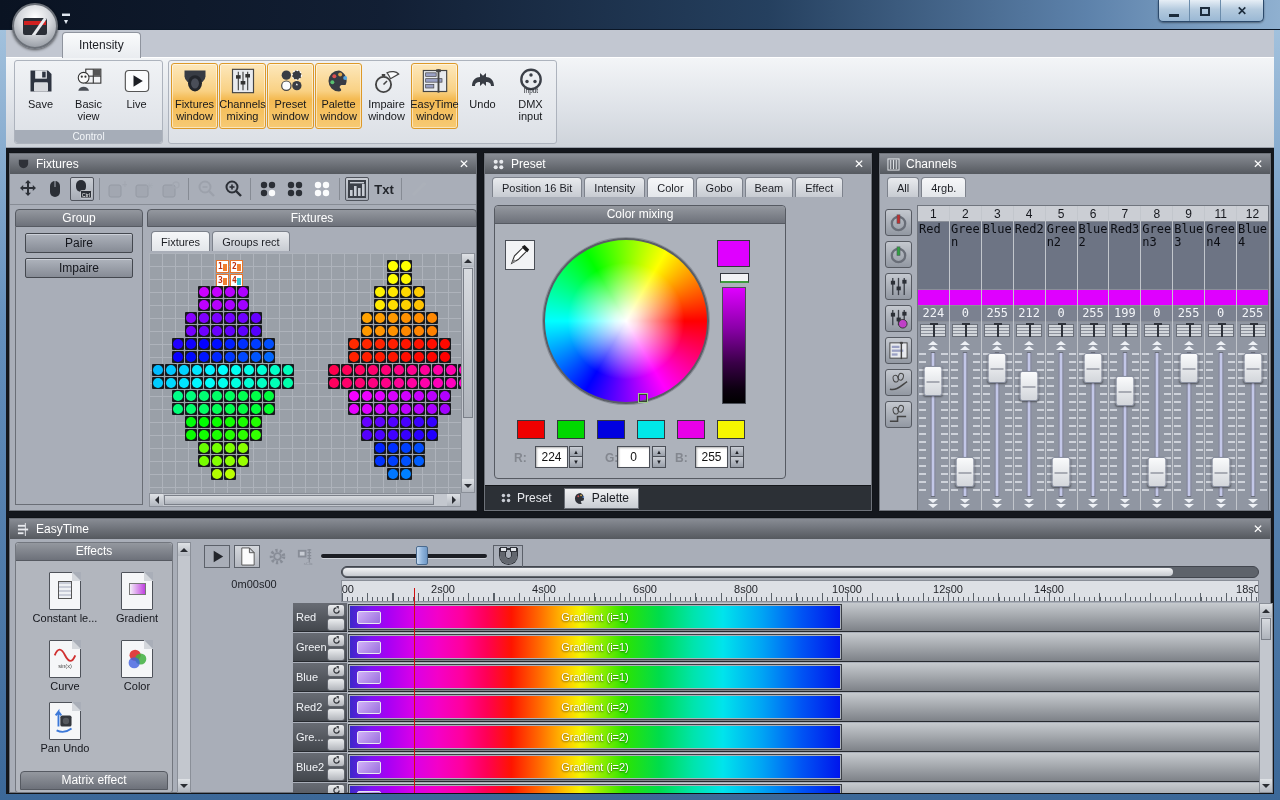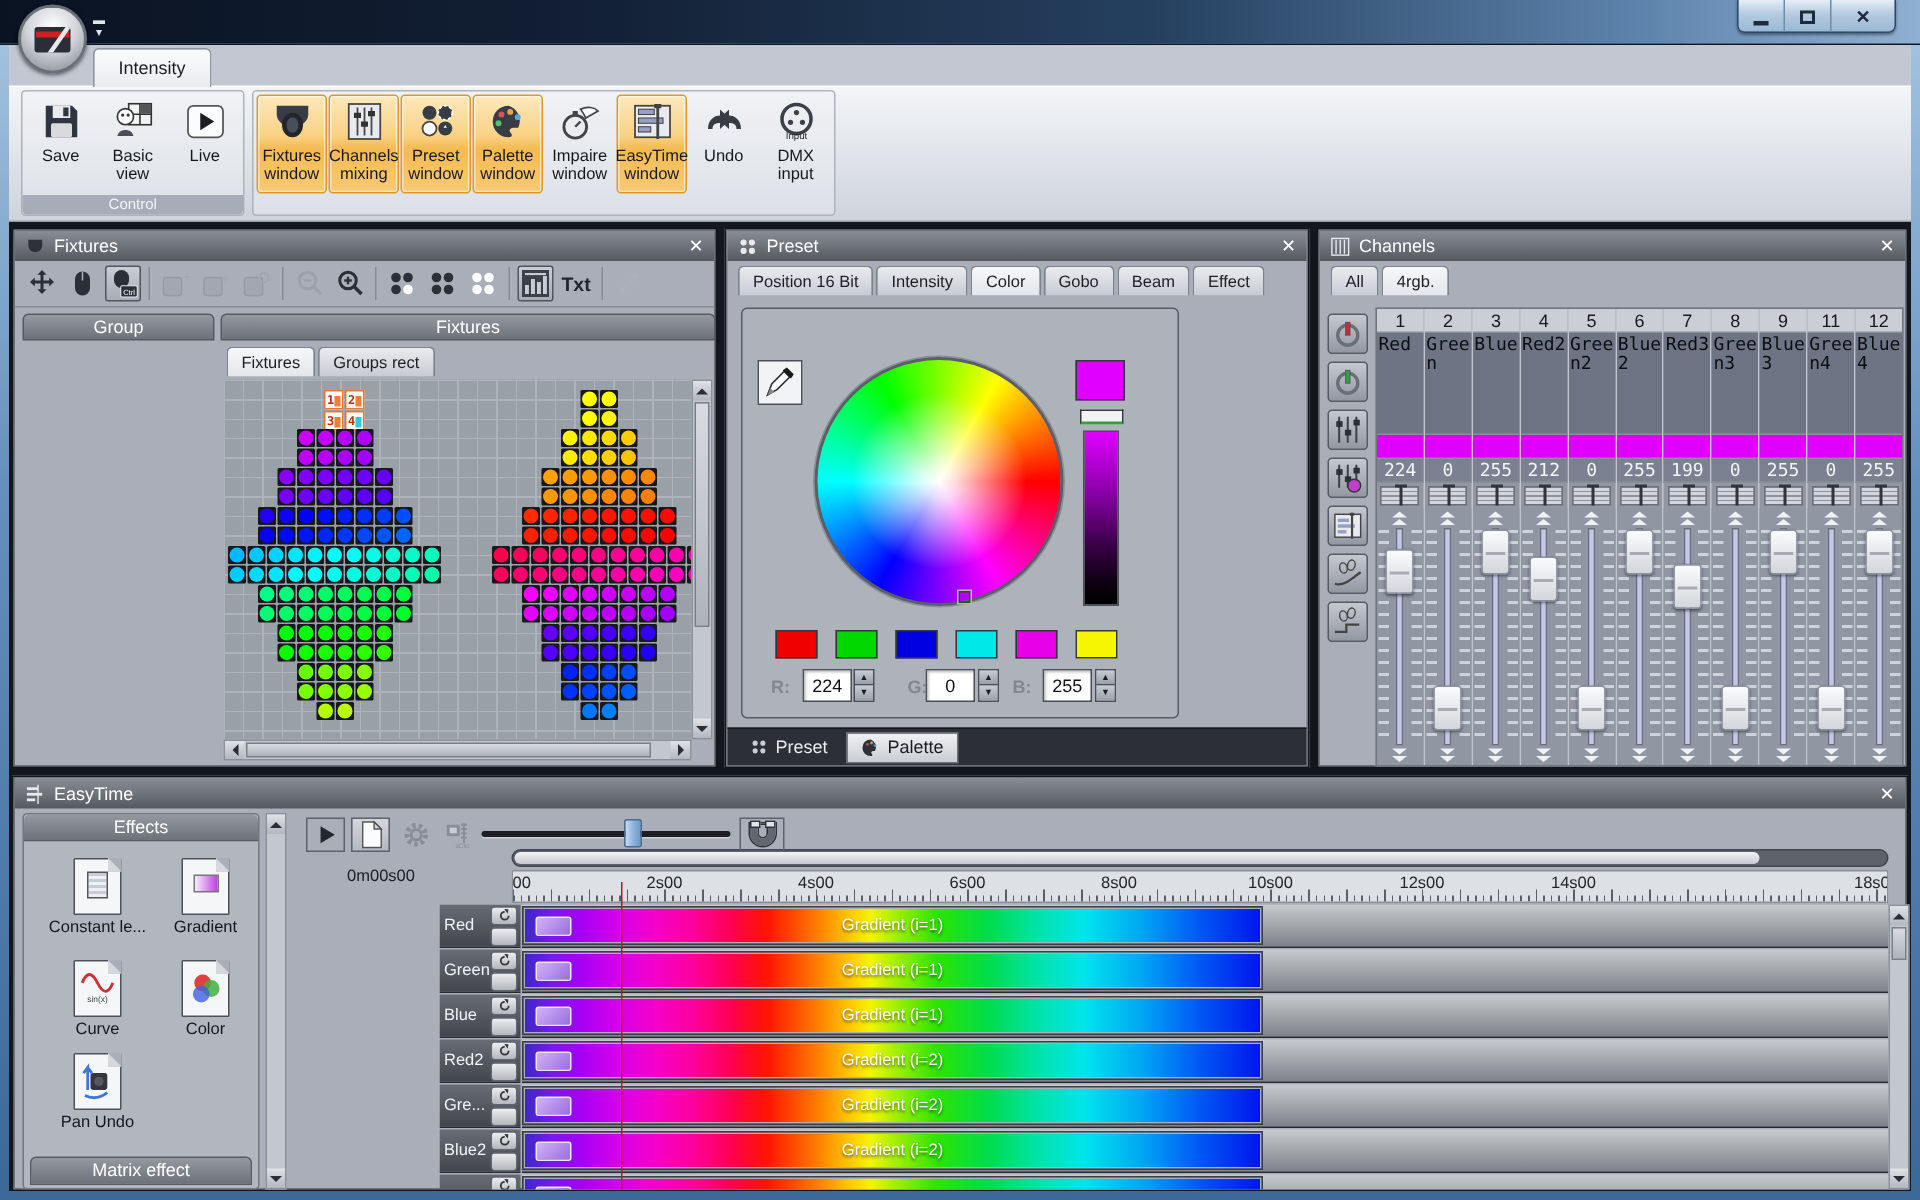--- a/index.html
+++ b/index.html
@@ -467,20 +467,24 @@
         </div>
         <div class="tsep"></div>
         <div class="tbtn disabled">
           <svg viewBox="0 0 20 20">
             <line x1="4" y1="16" x2="15" y2="5" stroke="#aeb3bb" stroke-width="2.6"></line>
             <path d="M15 2l1 2 2 1-2 1-1 2-1-2-2-1 2-1z" fill="#aeb3bb"></path>
           </svg>
         </div>
       </div>
     <div class="abs ghead" style="left:6px;top:56px;width:128px;">Group</div>
+    <div class="abs" style="left:6px;top:74px;width:128px;height:278px;border:1px solid #6a6e76;border-top:none;">
+      <div class="btn3d abs" style="left:9px;top:6px;width:108px;height:20px;line-height:19px;">Paire</div>
+      <div class="btn3d abs" style="left:9px;top:31px;width:108px;height:20px;line-height:19px;">Impaire</div>
+    </div>
     <div class="abs ghead" style="left:138px;top:56px;width:330px;">Fixtures</div>
     <div class="abs tabs" style="left:142px;top:78px;" id="fixtabs">
         <div class="tab active">Fixtures</div>
         <div class="tab">Groups rect</div>
       </div>
     <div class="fixgrid" id="fixgrid" style="left:140px;top:100px;width:312px;height:240px;">
         <div class="numcell" style="left: 67px; top: 7px;">1<i style="background: rgb(240, 128, 48);"></i></div>
         <div class="numcell" style="left: 81px; top: 7px;">2<i style="background: rgb(240, 128, 48);"></i></div>
         <div class="numcell" style="left: 67px; top: 21px;">3<i style="background: rgb(240, 128, 48);"></i></div>
         <div class="numcell" style="left: 81px; top: 21px;">4<i style="background: rgb(48, 200, 216);"></i></div>
@@ -1108,20 +1112,21 @@
     </div>
     <div class="abs tabs" style="left:8px;top:24px;" id="presettabs">
         <div class="tab">Position 16 Bit</div>
         <div class="tab">Intensity</div>
         <div class="tab active">Color</div>
         <div class="tab">Gobo</div>
         <div class="tab">Beam</div>
         <div class="tab">Effect</div>
       </div>
     <div class="abs" style="left:10px;top:52px;width:292px;height:274px;border:1px solid #565a62;background:#adb2bb;border-radius:4px;">
+      <div class="ghead" style="border:none;border-bottom:1px solid #565a62;">Color mixing</div>
       <div class="abs" style="left:10px;top:34px;width:30px;height:30px;background:#f2f3f5;border:1px solid #4a4e56;display:flex;align-items:center;justify-content:center;">
         <svg viewBox="0 0 24 24" style="width:22px;height:22px;">
             <path d="M3 21l3-8 9-9 4 4-9 9z" fill="#fff" stroke="#333" stroke-width="1.2"></path>
             <path d="M14 3l3-2 5 5-2 3z" fill="#1a1a1a"></path>
             <path d="M3 21l2-5 3 3z" fill="#888"></path>
           </svg>
       </div>
       <div class="wheel" style="left:48px;top:32px;width:166px;height:166px;"></div>
       <div class="wmarker" style="left:144px;top:188px;"></div>
       <div class="swatch" id="bigswatch" style="left: 222px; top: 34px; width: 33px; height: 27px; background: rgb(223, 0, 255);"></div>

